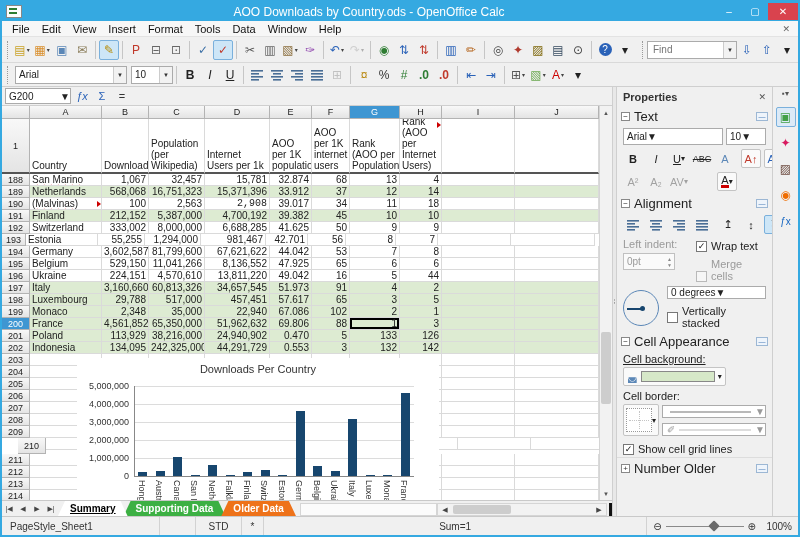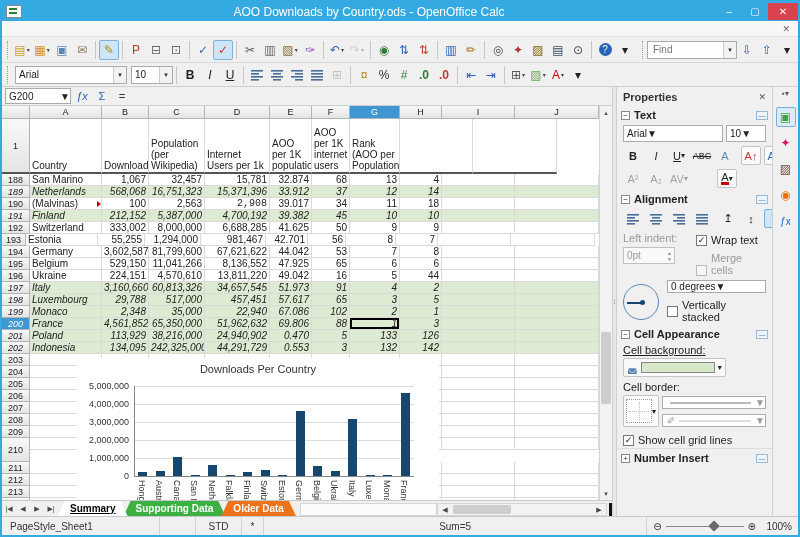--- a/index.html
+++ b/index.html
@@ -49,21 +49,21 @@
   #left-col { flex:1; display:flex; flex-direction:column; min-width:0; }
   #grid-zone { flex:1; display:flex; min-height:0; }
 
   
   #grid { position:relative; flex:1; background:#fff; overflow:hidden; }
   .grow { display:flex; }
   .hcell { background:linear-gradient(#f8f8f8,#e4e4e4); border-right:1px solid #b3b3b3; border-bottom:1px solid #b3b3b3; font-size:9px; color:#222; display:flex; align-items:center; justify-content:center; flex:0 0 auto; }
   .hcell.sel { background:#3e96d2; color:#fff; }
   .c { border-right:1px solid #dadada; border-bottom:1px solid #dadada; font-size:10px; line-height:11px; padding:0 2px; overflow:hidden; white-space:nowrap; flex:0 0 auto; position:relative; }
   .c.num { text-align:right; }
-  .grow.g { background:#ddebd2;font-style:italic; }
+  .grow.g { background:#ddebd2; }
   .c.cursor { box-shadow:inset 0 0 0 2px #000; }
   .misspell { text-decoration:underline; text-decoration-style:wavy; text-decoration-color:#e00000; text-decoration-thickness:1px; }
   .trunc { position:absolute; right:0; top:3px; width:0; height:0; border-top:3px solid transparent; border-bottom:3px solid transparent; border-left:4px solid #cc0000; }
   .hdrrow .c { white-space:normal; display:flex; flex-direction:column; justify-content:flex-end; padding:1px 2px; border-bottom:2px solid #555; }
   .freeze { border-bottom:2px solid #555 !important; }
 
   
   #chart { position:absolute; background:#fff; overflow:hidden; z-index:5; }
   #chart-title { position:absolute; width:100%; text-align:center; top:5px; font-size:11px; color:#333; }
   .ylab { position:absolute; font-size:9px; color:#333; text-align:right; width:52px; }
@@ -108,21 +108,21 @@
   
   #splitter { width:4px; background:#e8e8e8; border-left:1px solid #cfcfcf; display:flex; align-items:center; justify-content:center; color:#8a8a8a; font-size:8px; flex:0 0 auto; }
 
   
   #sidebar-col { width:156px; flex:0 0 auto; display:flex; flex-direction:column; background:#f0f0f0; border-left:1px solid #cfcfcf; overflow:hidden; }
   #sidebar-header { height:19px; display:flex; align-items:center; padding:0 6px; }
   #sidebar-title { font-weight:bold; font-size:11px; color:#333; }
   #sidebar-close { margin-left:auto; color:#555; font-size:9px; }
   .section-header { display:flex; align-items:center; padding:3px 4px 2px 4px; gap:4px; }
   .collapse-box { width:9px; height:9px; border:1px solid #888; background:#fff; font-size:8px; line-height:7px; text-align:center; color:#333; }
-  .section-title { font-weight:bold; font-size:11px; color:#222; flex:1; }
+  .section-title { font-weight:normal; font-size:13px; color:#222; flex:1; }
   .more-box { width:12px; height:9px; border:1px solid #9cb7d4; background:#eef4fb; color:#4b7cb8; font-size:7px; line-height:7px; text-align:center; }
   .srow { display:flex; align-items:center; gap:3px; padding:2px 6px; }
   .scombo { background:#fff; border:1px solid #ababab; height:17px; display:flex; align-items:center; font-size:10px; padding-left:3px; flex:1; }
   .sbtn2 { min-width:20px; height:19px; border:1px solid transparent; border-radius:2px; display:flex; align-items:center; justify-content:center; font-size:11px; }
   .sbtn2.frame { border-color:#c4c4c4; background:#fafafa; }
   .sbtn2.selected { background:#cde6f7; border-color:#7ab0dc; }
   .sbtn2.disabled { opacity:.38; }
   .cb { width:11px; height:11px; border:1px solid #777; background:#fff; display:inline-flex; align-items:center; justify-content:center; font-size:9px; color:#111; margin-right:4px; flex:0 0 auto; }
   .cb.checked::after { content:"✓"; }
   .cb.disabled { opacity:.45; }
@@ -151,20 +151,31 @@
 
   <div id="titlebar">
     <div id="app-icon"></div>
     <div id="title-text">AOO Downloads by Country.ods - OpenOffice Calc</div>
     <div class="wbtn">–</div>
     <div class="wbtn">▢</div>
     <div class="wbtn close">✕</div>
   </div>
 
   <div id="menubar">
+    <span id="menubar-items" style="display:flex">
+        <span class="menu-item">File</span>
+        <span class="menu-item">Edit</span>
+        <span class="menu-item">View</span>
+        <span class="menu-item">Insert</span>
+        <span class="menu-item">Format</span>
+        <span class="menu-item">Tools</span>
+        <span class="menu-item">Data</span>
+        <span class="menu-item">Window</span>
+        <span class="menu-item">Help</span>
+      </span>
     <span id="menubar-close">✕</span>
   </div>
 
   <div id="std-toolbar">
     <span class="grip"></span>
     <span id="std-icons" style="display:flex;align-items:center">
         <span class="tbtn">
           <i class="glyph" style="color: rgb(201, 162, 39);">▤</i>
           <i class="dd">▾</i>
         </span>
@@ -437,20 +448,24 @@
               </div>
               <div class="c" style="width: 42px; height: 55px;">
                 <span>AOO per 1K population</span>
               </div>
               <div class="c" style="width: 38px; height: 55px;">
                 <span>AOO per 1K internet users</span>
               </div>
               <div class="c" style="width: 50px; height: 55px;">
                 <span>Rank (AOO per Population)</span>
               </div>
+              <div class="c" style="width: 42px; height: 55px;">
+                <span>Rank (AOO per Internet Users)</span>
+                <i class="trunc"></i>
+              </div>
               <div class="c" style="width: 73px; height: 55px;"></div>
               <div class="c" style="width: 84px; height: 55px;"></div>
             </div>
             <div class="grow">
               <div class="hcell" style="width: 28px; height: 12px;">188</div>
               <div class="c" style="width: 72px; height: 12px;"><span class="misspell">San Marino</span></div>
               <div class="c num" style="width: 47px; height: 12px;"><span>1,067</span></div>
               <div class="c num" style="width: 56px; height: 12px;"><span>32,457</span></div>
               <div class="c num" style="width: 65px; height: 12px;"><span>15,781</span></div>
               <div class="c num" style="width: 42px; height: 12px;"><span>32.874</span></div>
@@ -727,21 +742,21 @@
               <div class="c" style="width: 56px; height: 12px;"></div>
               <div class="c" style="width: 65px; height: 12px;"></div>
               <div class="c" style="width: 42px; height: 12px;"></div>
               <div class="c" style="width: 38px; height: 12px;"></div>
               <div class="c" style="width: 50px; height: 12px;"></div>
               <div class="c" style="width: 42px; height: 12px;"></div>
               <div class="c" style="width: 73px; height: 12px;"></div>
               <div class="c" style="width: 84px; height: 12px;"></div>
             </div>
             <div class="grow">
-              <div class="hcell" style="width: 28px; height: 24px;">210</div>
+              <div class="hcell" style="width: 28px; height: 16px; margin-left: 16px;">210</div>
               <div class="c" style="width: 72px; height: 12px;"></div>
               <div class="c" style="width: 47px; height: 12px;"></div>
               <div class="c" style="width: 56px; height: 12px;"></div>
               <div class="c" style="width: 65px; height: 12px;"></div>
               <div class="c" style="width: 42px; height: 12px;"></div>
               <div class="c" style="width: 38px; height: 12px;"></div>
               <div class="c" style="width: 50px; height: 12px;"></div>
               <div class="c" style="width: 42px; height: 12px;"></div>
               <div class="c" style="width: 73px; height: 12px;"></div>
               <div class="c" style="width: 84px; height: 12px;"></div>
@@ -1068,21 +1083,21 @@
       </div>
       <div class="srow" style="padding-top:5px">
         <span style="display:flex;align-items:center">
             <span class="cb checked"></span>
             <span>Show cell grid lines</span>
           </span>
       </div>
 
       <div class="section-header" style="border-top:1px solid #ddd">
         <span class="collapse-box">+</span>
-        <span class="section-title">Number Insert</span>
+        <span class="section-title">Number Older</span>
         <span class="more-box">—</span>
       </div>
     </div>
 
     <div id="tabstrip">
       <span id="sidebar-menu-icon">▪▾</span>
       <span id="strip-tabs" style="display:flex;flex-direction:column;gap:6px;align-items:center">
           <span class="striptab active">
             <i class="glyph" style="font-style: normal; color: rgb(67, 160, 71);">▣</i>
           </span>
@@ -1100,21 +1115,21 @@
           </span>
         </span>
     </div>
   </div>
 
   <div id="statusbar">
     <span class="sfield" id="sb-style">PageStyle_Sheet1</span>
     <span class="sfield" id="sb-blank1"></span>
     <span class="sfield" id="sb-mode">STD</span>
     <span class="sfield" id="sb-mod">*</span>
-    <span class="sfield" id="sb-sum">Sum=5</span>
+    <span class="sfield" id="sb-sum">Sum=1</span>
     <span id="zoomctl">
       <span>⊖</span>
       <span id="zoom-track">
           <span id="zoom-thumb"></span>
         </span>
       <span>⊕</span>
       <span id="zoom-pct">100%</span>
     </span>
   </div>
 </div>

